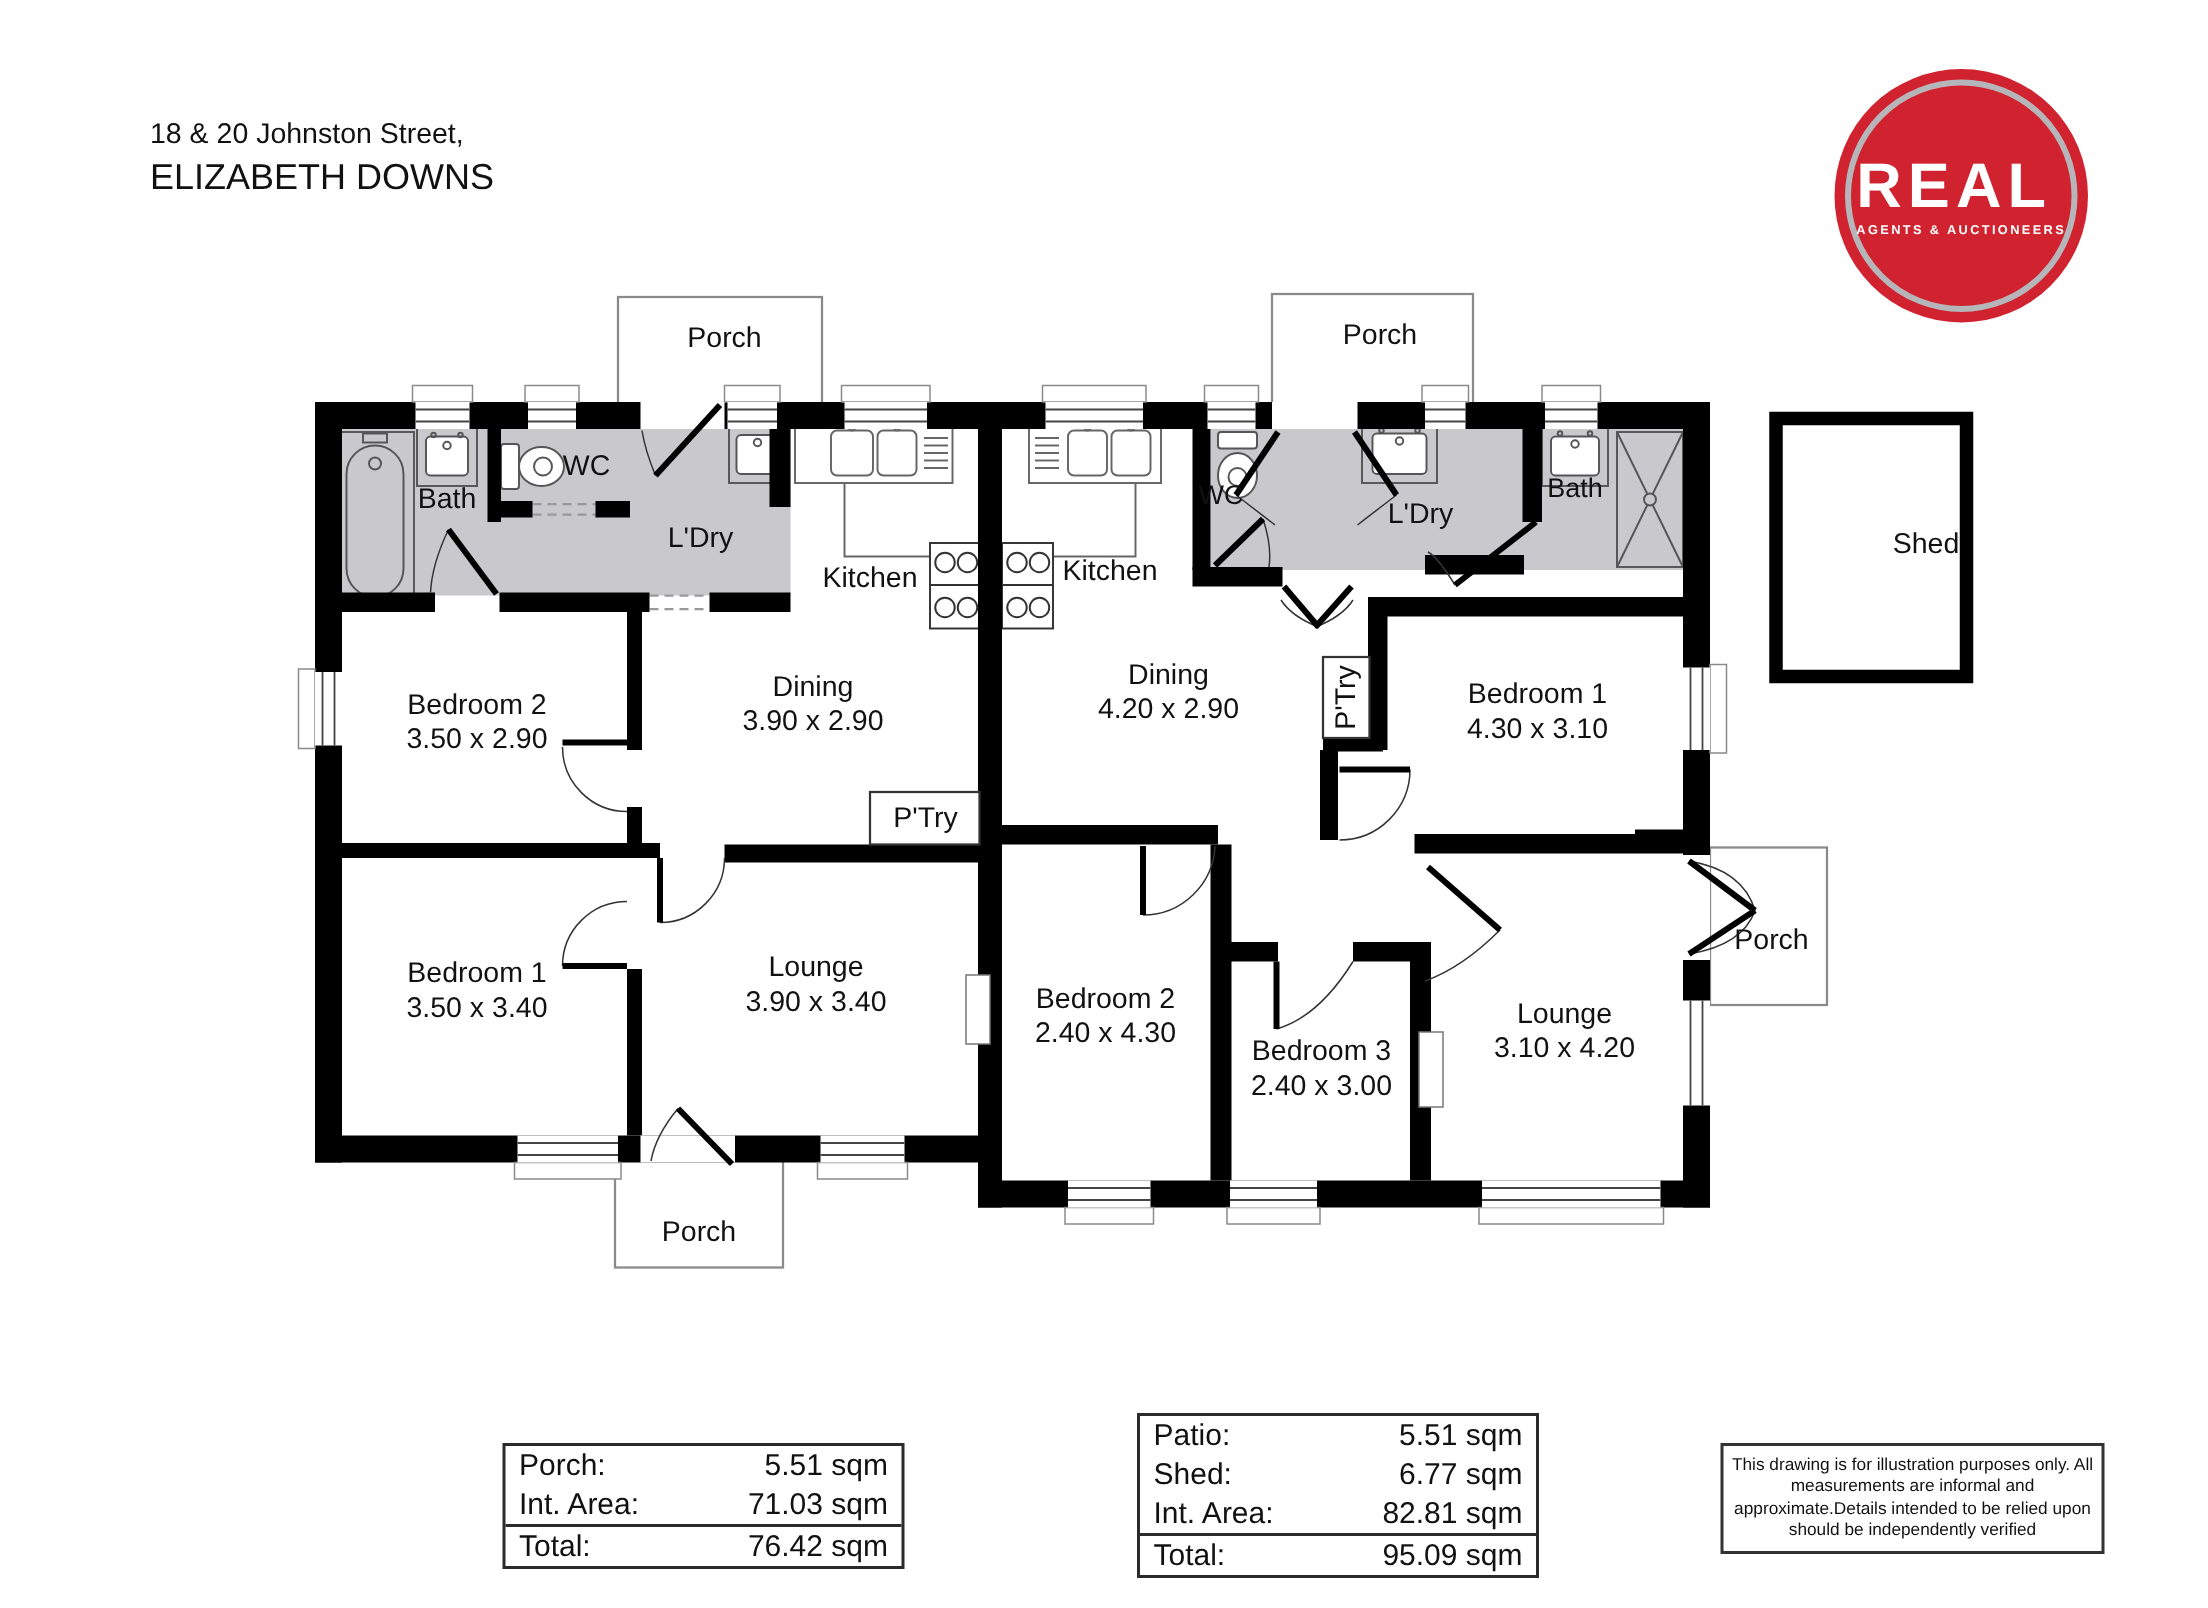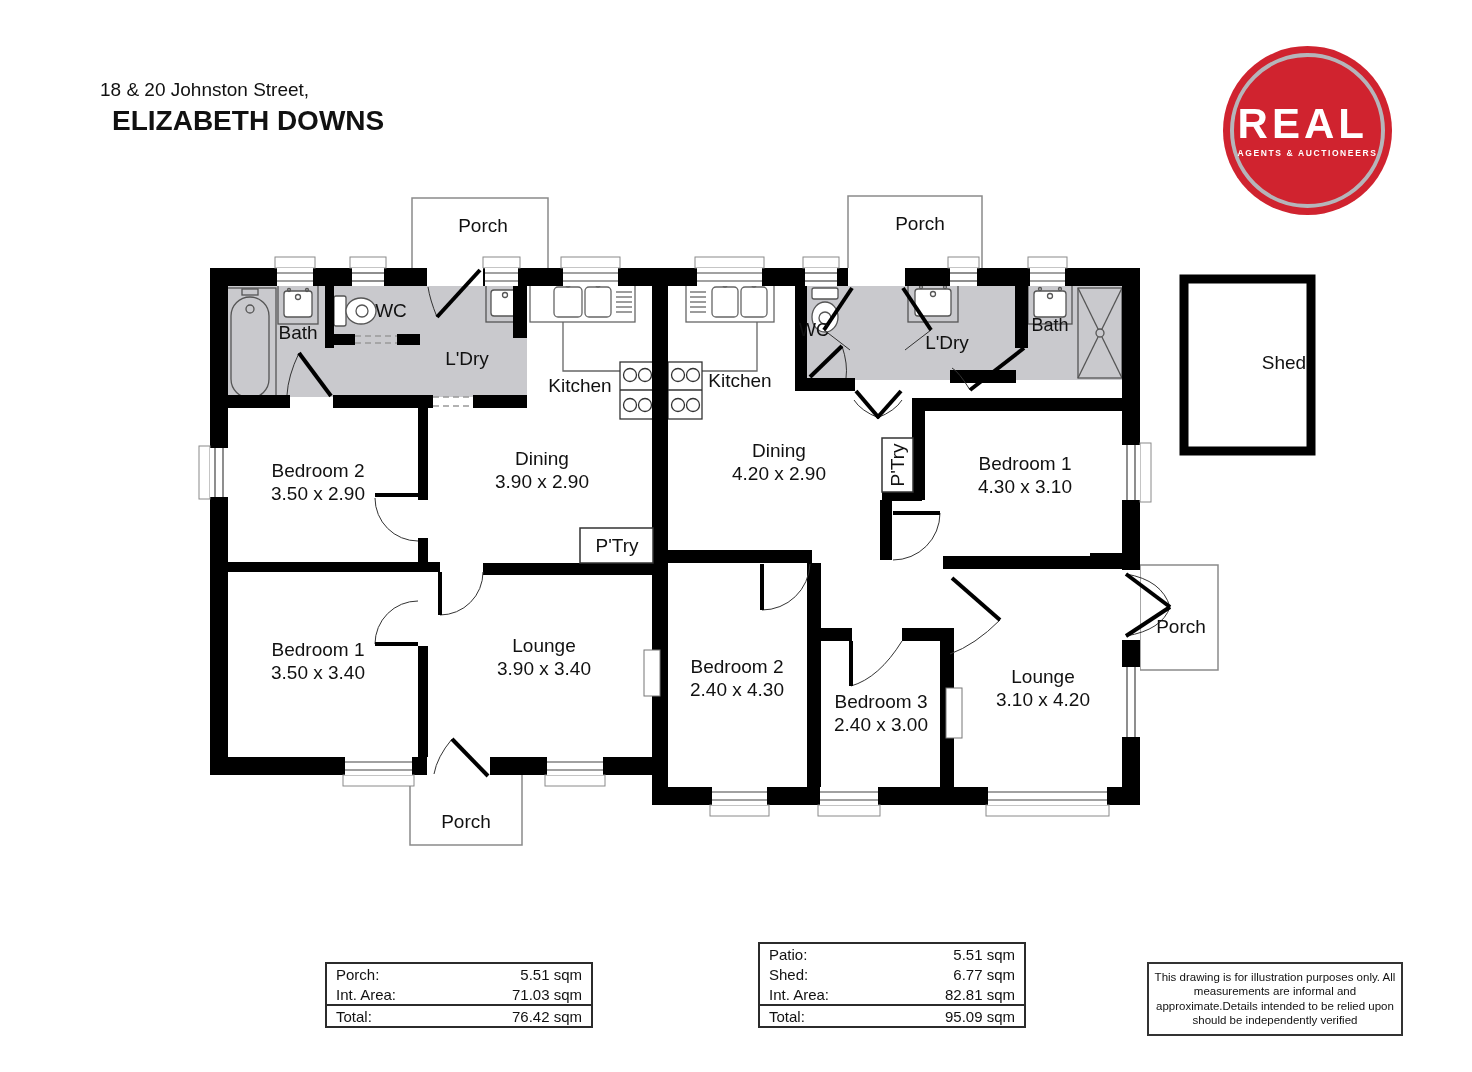--- a/index.html
+++ b/index.html
@@ -4,30 +4,30 @@
 <style>
   html,body{margin:0;padding:0;background:#fff;}
   #stage{position:relative;width:1472px;height:1072px;background:#ffffff;overflow:hidden;
          font-family:"Liberation Sans","DejaVu Sans",sans-serif;color:#111;}
   #plan-svg{position:absolute;left:0;top:0;}
   .lbl{position:absolute;transform:translate(-50%,-50%);font-size:19px;line-height:1.22;
        text-align:center;white-space:nowrap;color:#111;}
   .lbl.small{font-size:18px;}
   .lbl.vert{transform:translate(-50%,-50%) rotate(-90deg);}
   .addr{position:absolute;left:100px;top:78px;font-size:19px;line-height:1.3;}
-  .addr .l2{font-weight:bold;font-size:28px;margin-left:12px;}
+  .addr .l2{font-weight:normal;font-size:24px;margin-left:0;}
   .logo{position:absolute;left:1223px;top:46px;width:169px;height:169px;border-radius:50%;
         display:flex;align-items:center;justify-content:center;}
   .logo .ring{position:absolute;left:7px;top:7px;right:7px;bottom:7px;border-radius:50%;
         border:4px solid;}
   .logo .inner{position:relative;text-align:left;color:#fff;}
   .logo .brand{font-size:42px;font-weight:bold;letter-spacing:4px;line-height:1;}
   .logo .tag{font-size:8.5px;letter-spacing:1.6px;font-weight:bold;margin-top:3px;}
   .area-table{position:absolute;width:264px;background:#fff;border:2px solid #2b2b2b;
-        font-size:15px;}
+        font-size:20px;}
   .area-table .row{display:flex;justify-content:space-between;padding:2px 9px 1px 9px;}
   .area-table .total{border-top:2px solid #2b2b2b;}
   .disclaimer{position:absolute;left:1147px;top:962px;width:246px;border:2px solid #333;
         font-size:11.5px;line-height:1.25;text-align:center;padding:6px 3px;background:#fff;}
 </style>
 </head>
 <body>
 
 <div id="stage">
 
@@ -389,21 +389,21 @@
     <div>Bedroom 3</div>
     <div>2.40 x 3.00</div>
   </div>
   <div class="lbl" style="left:1043px;top:688px">
     <div>Lounge</div>
     <div>3.10 x 4.20</div>
   </div>
   <div class="lbl" style="left:1181px;top:627px">Porch</div>
   <div class="lbl" style="left:1284px;top:363px">Shed</div>
 
-  <div class="area-table" style="left:325px;top:962px">
+  <div class="area-table" style="left:335px;top:962px">
     <div class="row">
       <span>Porch:</span>
       <span>5.51 sqm</span>
     </div>
     <div class="row">
       <span>Int. Area:</span>
       <span>71.03 sqm</span>
     </div>
     <div class="row total">
       <span>Total:</span>

